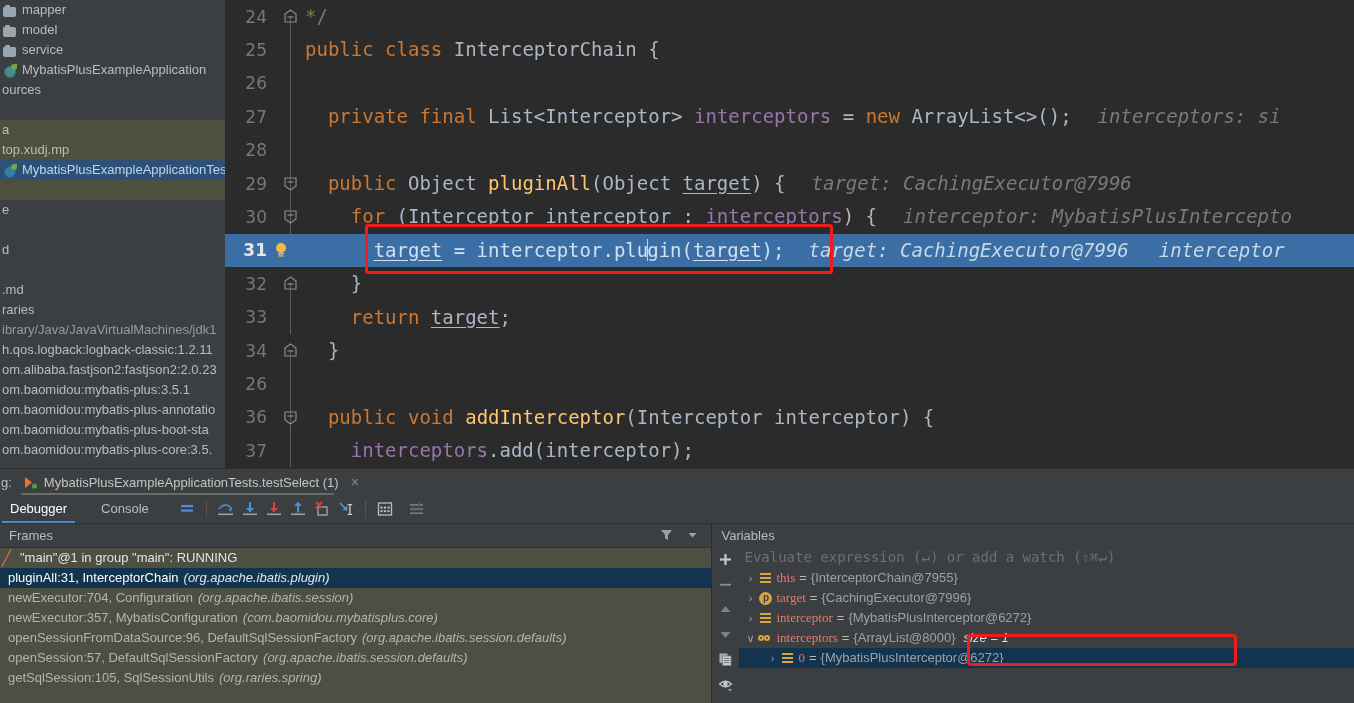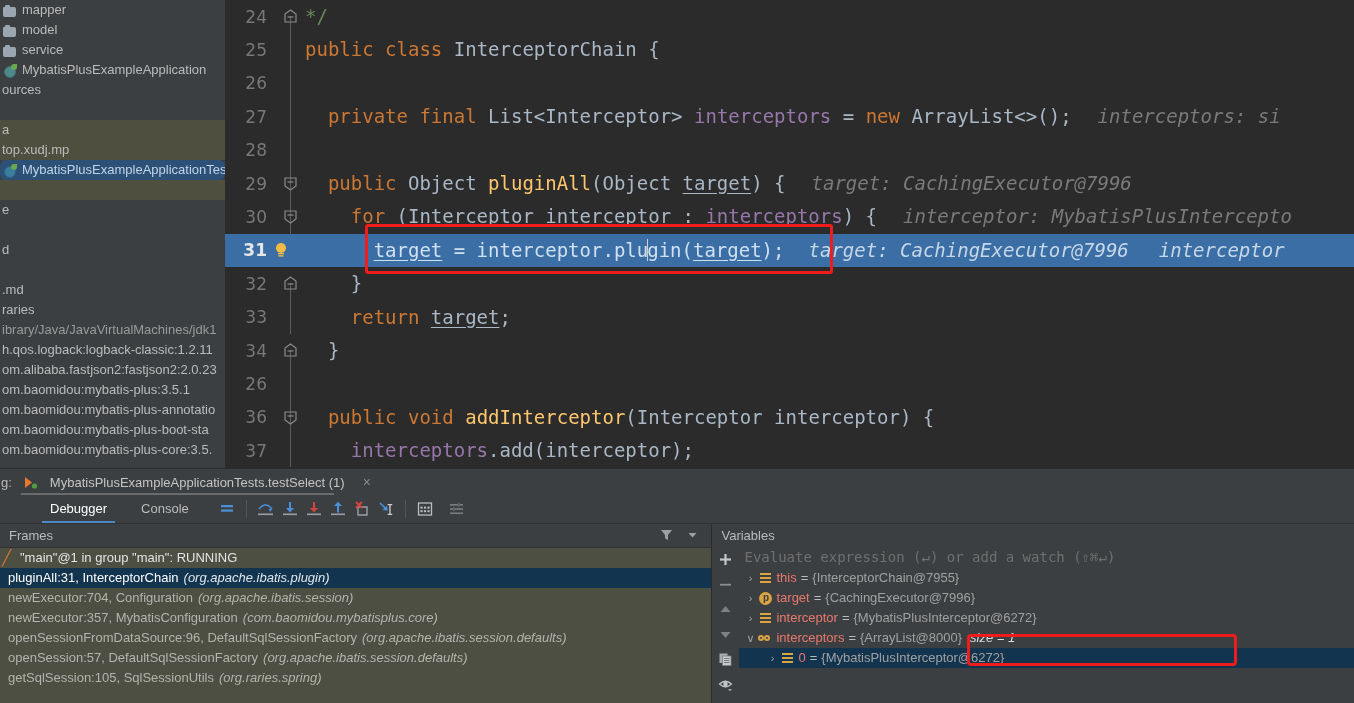--- a/index.html
+++ b/index.html
@@ -29,21 +29,21 @@
     height: 20px; line-height: 20px;
     white-space: nowrap;
     padding-left: 2px;
     font-size: 13px;
     color: #bbbbbb;
     display: flex; align-items: flex-end;
     overflow: hidden;
   }
   .tree-item .tlabel { overflow: hidden; white-space: nowrap; }
   .tree-item.dim { color: #9a9a9a; }
-  .tree-item.sel { background: #2d5176; color: #bfd4ea; border-radius: 6px; }
+  .tree-item.sel { background: #2d5176; color: #bfd4ea; }
   .tree-item.band { background: #4f4f3f; }
   .ico { width: 17px; min-width: 17px; height: 16px; margin-right: 3px; position: relative; display:inline-block;}
   .ico.blank { width: 0; min-width: 0; margin: 0; }
 
   
   .ico-folder::before{
     content:""; position:absolute; left:1px; top:3px; width:13px; height:10px;
     background:#9aa7b0; border-radius:1px 2px 2px 2px;
   }
   .ico-folder::after{
@@ -150,40 +150,40 @@
     background: #3c3f41;
     border-top: 1px solid #2b2b2b;
   }
   .run-tab-bar {
     height: 26px; display: flex; align-items: center;
     padding-left: 0px; background: #3c3f41;
     position: relative;
   }
   .run-label { color:#bbbbbb; font-size: 13px; padding-left: 1px; }
   .run-tab {
-    display: flex; align-items: center; gap: 12px;
+    display: flex; align-items: center; gap: 6px;
     margin-left: 11px;
     height: 26px;
     color: #c4c4c4; font-size: 13px;
     position: relative;
   }
   .run-tab .closex { color: #8a8a8a; font-size: 14px; margin-left: 6px; }
   .tab-underline {
     position:absolute; left: 21px; width: 313px; bottom: 0; height: 2px; background: #6b6b6b;
   }
   .run-icon { position: relative; width: 15px; height: 15px; }
 
   .debug-toolbar {
     height: 28px; display: flex; align-items: center;
     border-bottom: 1px solid #323232;
     background: #3c3f41;
   }
   .dbg-tab {
     font-size: 13px; color: #bbbbbb; height: 28px; line-height: 28px;
-    padding: 0 10px; position: relative; margin-left: 40px;
+    padding: 0 10px; position: relative;
   }
   .dbg-tab.active { color: #ffffff; }
   .dbg-tab.active::after{
     content:""; position:absolute; left: 2px; right: 2px; bottom: 0; height: 2px; background:#4a88c7;
   }
   .tb-sep { width: 1px; height: 18px; background: #545454; margin: 0 7px; }
   .tb-btn { width: 24px; height: 22px; display:flex; align-items:center; justify-content:center; }
 
   
   .panels { display: flex; height: 180px; }
@@ -244,21 +244,21 @@
     text-align:center; line-height:13px; font-weight:bold;
   }
   .vicon-array::before{
     content:""; position:absolute; left:1px; top:4px; width:6px; height:6px; border-radius:50%;
     border:2px solid #d9a441; box-sizing:border-box;
   }
   .vicon-array::after{
     content:""; position:absolute; left:7px; top:4px; width:6px; height:6px; border-radius:50%;
     border:2px solid #d9a441; box-sizing:border-box;
   }
-  .vname { color: #e8786d; }
+  .vname { color: #e8786d; font-family: Liberation Serif, serif; }
   .veq { color: #bbbbbb; margin: 0 4px; }
   .vval { color: #a0a0a0; }
   .vsize { color: #dcdcdc; margin-left: 8px; font-style: italic; }
   .vars-redbox {
     position: absolute;
     border: 3px solid #f01c1c;
     border-radius: 4px;
     pointer-events: none;
   }
 </style>

